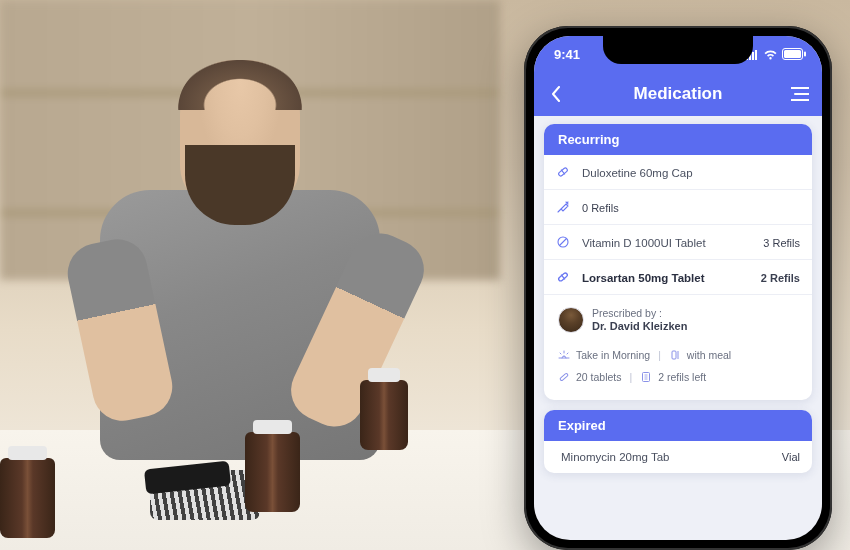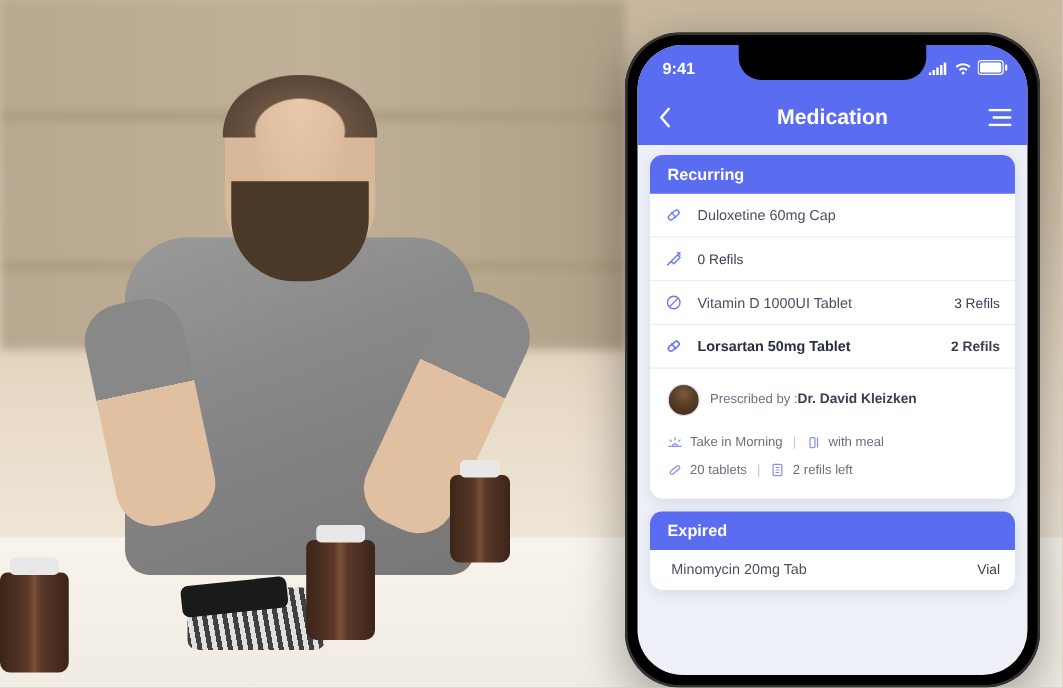--- a/index.html
+++ b/index.html
@@ -108,21 +108,21 @@
       left: 150px; bottom: 30px;
       width: 110px; height: 50px;
       background: repeating-linear-gradient(80deg, #404040 0 4px, #e0e0e0 4px 8px);
       border-radius: 8px;
     }
 
     
     .phone-frame {
       position: absolute;
       right: 18px; top: 26px;
-      width: 332px; height: 524px;
+      width: 308px; height: 524px;
       background: #000;
       border-radius: 44px;
       padding: 10px;
       box-shadow: 0 12px 40px rgba(0,0,0,0.35), inset 0 0 0 2px #333;
     }
     .phone-screen {
       position: relative;
       width: 100%; height: 100%;
       background: #eef0f7;
       border-radius: 36px;
@@ -192,21 +192,21 @@
     .prescriber-row {
       display: flex; align-items: center; gap: 8px;
       padding: 4px 2px 10px;
     }
     .avatar {
       width: 26px; height: 26px; border-radius: 50%;
       background: radial-gradient(circle at 50% 30%, #7a5a3a 0%, #5a4028 40%, #3a2818 100%);
       flex-shrink: 0;
       border: 1px solid #e0e0e8;
     }
-    .prescriber-text { display: flex; flex-direction: row; line-height: 1.25; }
+    .prescriber-text { display: flex; flex-direction: column; line-height: 1.25; }
     .prescriber-name { font-weight: 600; color: #3a3f50; font-size: 11px; }
     .detail-line {
       display: flex; align-items: center; gap: 6px;
       padding: 5px 2px;
       color: #6a7080;
     }
     .detail-sep { color: #c0c4d4; padding: 0 2px; }
     .mini-icon { width: 12px; height: 12px; color: #8a92e8; flex-shrink: 0; }
 
     svg { display: block; }

